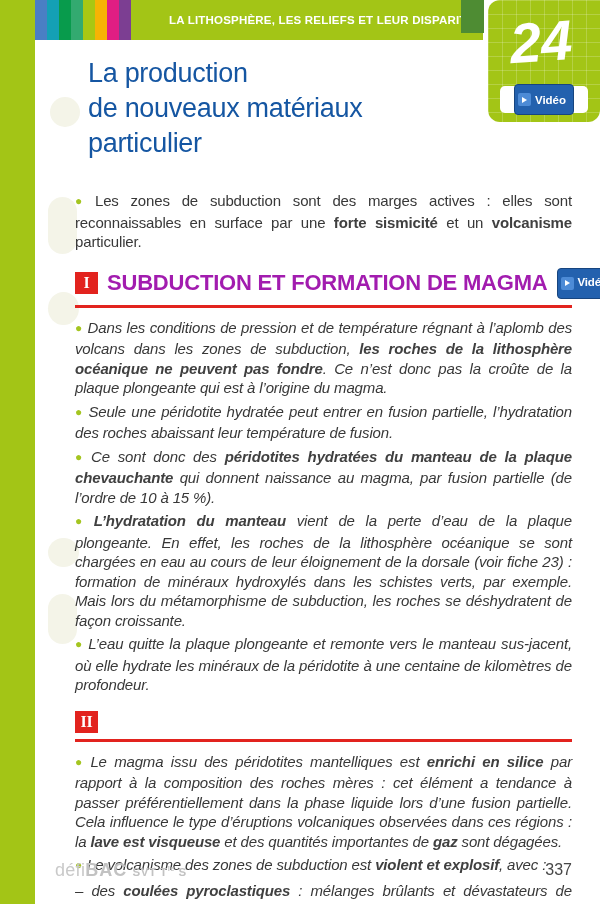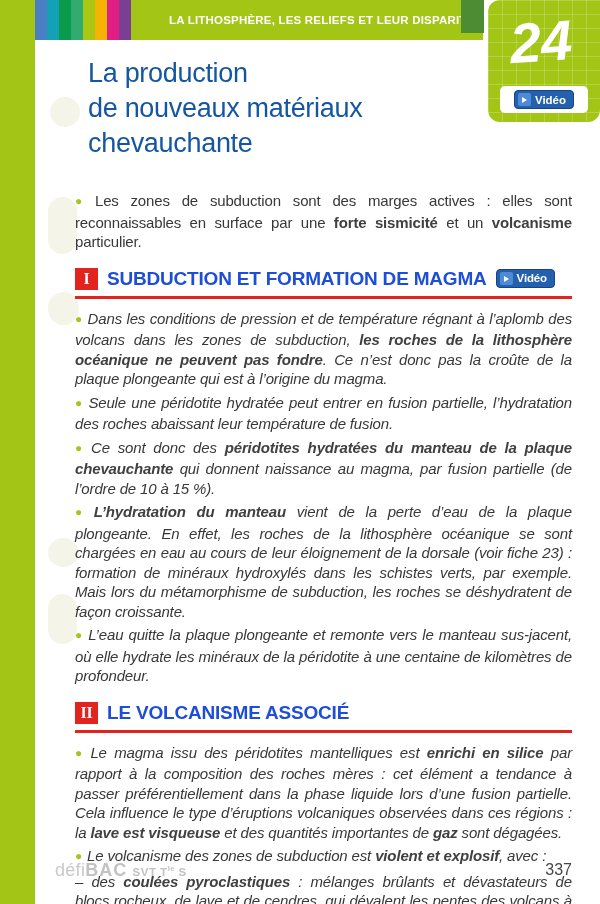--- a/index.html
+++ b/index.html
@@ -28,21 +28,21 @@
       repeating-linear-gradient(to right, rgba(255,255,255,0.20) 0 1px, transparent 1px 14px),
       repeating-linear-gradient(to bottom, rgba(255,255,255,0.20) 0 1px, transparent 1px 14px);
   }
   .chapter-num { position:absolute; left:0; right:6px; top:14px; text-align:center; color:#ffffff;
     font-size:56px; font-weight:800; font-style:italic; transform:rotate(-4deg); line-height:1; }
   .tab-video-pill { position:absolute; left:12px; top:86px; width:88px; height:27px; background:#ffffff; border-radius:5px;
     display:flex; align-items:center; justify-content:center; }
 
   
   .video-badge { display:inline-flex; align-items:center; background:#2361ae; border:1px solid #17457f;
-    border-radius:4px; padding:2px 7px 2px 3px; height:19px; cursor:pointer; }
+    border-radius:4px; padding:2px 7px 2px 3px; height:31px; cursor:pointer; }
   .play-ico { width:13px; height:13px; background:#4d8bd6; border-radius:2px; margin-right:4px;
     display:inline-flex; align-items:center; justify-content:center; }
   .play-ico::after { content:""; display:block; width:0; height:0; margin-left:1px;
     border-left:5px solid #ffffff; border-top:3.5px solid transparent; border-bottom:3.5px solid transparent; }
   .vlabel { color:#ffffff; font-size:11.5px; font-weight:bold; }
 
   
   .main-title { position:absolute; left:88px; top:56px; color:#1556a2; font-size:27px; font-weight:normal;
     line-height:35px; letter-spacing:-0.3px; }
 
@@ -50,21 +50,21 @@
   .content { position:absolute; left:75px; top:191px; width:497px; color:#383838; font-size:15px;
     line-height:19.5px; letter-spacing:-0.15px; }
   .para { text-align:justify; margin-bottom:4px; }
   .para b { color:#404040; }
   .bullet { color:#a4c520; font-size:12px; margin-right:5px; position:relative; top:-1px; }
 
   .sec-head { display:flex; align-items:center; gap:9px; border-bottom:3px solid #e2231e;
     padding-bottom:6px; margin:16px 0 10px 0; }
   .sec-num { width:23px; height:22px; background:#e2231e; color:#ffffff; font-family:"Liberation Serif", serif;
     font-weight:bold; font-size:16px; display:flex; align-items:center; justify-content:center; flex:0 0 auto; }
-  .sec-title { color:#1d4ed8; font-weight:bold; font-size:19px; letter-spacing:-0.2px; white-space:nowrap; }
+  .sec-title { color:#a21caf; font-weight:bold; font-size:22px; letter-spacing:-0.2px; white-space:nowrap; }
   .sec-paras { margin-bottom:6px;font-style:italic; }
 
   
   .footer { position:absolute; left:0; right:0; top:858px; height:30px; }
   .logo { position:absolute; left:55px; top:2px; color:#c9c9c9; font-size:18px; letter-spacing:0.3px; }
   .logo .bac { font-weight:bold; color:#c2c2c2; letter-spacing:1px;text-align:center; }
   .logo .series { font-size:11.5px; font-weight:bold; color:#c2c2c2; letter-spacing:0.5px;text-align:right; }
   .logo .series sup { font-size:7.5px; }
   .page-num { position:absolute; right:28px; top:3px; color:#474747; font-size:16px; }
 </style>
@@ -102,21 +102,21 @@
       <span class="video-badge">
         <span class="play-ico"></span>
         <span class="vlabel">Vidéo</span>
       </span>
     </div>
   </div>
 
   <div class="main-title">
     <div>La production</div>
     <div>de nouveaux matériaux</div>
-    <div>chevauchante</div>
+    <div>particulier</div>
   </div>
 
   <div class="content">
     <div>
         <div class="para"><span class="bullet">●</span>Les zones de subduction sont des marges actives&nbsp;: elles sont reconnaissables en surface par une <b>forte sismicité</b> et un <b>volcanisme</b> particulier.</div>
       </div>
     <div>
     <div>
       <div class="sec-head">
         <span class="sec-num">I</span>
@@ -131,21 +131,20 @@
             <div class="para"><span class="bullet">●</span>Seule une péridotite hydratée peut entrer en fusion partielle, l’hydratation des roches abaissant leur température de fusion.</div>
             <div class="para"><span class="bullet">●</span>Ce sont donc des <b>péridotites hydratées du manteau de la plaque chevauchante</b> qui donnent naissance au magma, par fusion partielle (de l’ordre de 10 à 15&nbsp;%).</div>
             <div class="para"><span class="bullet">●</span><b>L’hydratation du manteau</b> vient de la perte d’eau de la plaque plongeante. En effet, les roches de la lithosphère océanique se sont chargées en eau au cours de leur éloignement de la dorsale (voir fiche 23)&nbsp;: formation de minéraux hydroxylés dans les schistes verts, par exemple. Mais lors du métamorphisme de subduction, les roches se déshydratent de façon croissante.</div>
             <div class="para"><span class="bullet">●</span>L’eau quitte la plaque plongeante et remonte vers le manteau sus-jacent, où elle hydrate les minéraux de la péridotite à une centaine de kilomètres de profondeur.</div>
           </div>
     </div>
 
     <div>
       <div class="sec-head">
         <span class="sec-num">II</span>
-        <span class="sec-title">LE VOLCANISME ASSOCIÉ</span>
 
       </div>
       <div class="sec-paras">
             <div class="para"><span class="bullet">●</span>Le magma issu des péridotites mantelliques est <b>enrichi en silice</b> par rapport à la composition des roches mères&nbsp;: cet élément a tendance à passer préférentiellement dans la phase liquide lors d’une fusion partielle. Cela influence le type d’éruptions volcaniques observées dans ces régions&nbsp;: la <b>lave est visqueuse</b> et des quantités importantes de <b>gaz</b> sont dégagées.</div>
             <div class="para"><span class="bullet">●</span>Le volcanisme des zones de subduction est <b>violent et explosif</b>, avec&nbsp;:</div>
             <div class="para">– des <b>coulées pyroclastiques</b>&nbsp;: mélanges brûlants et dévastateurs de blocs rocheux, de lave et de cendres, qui dévalent les pentes des volcans à plusieurs centaines de km/h&nbsp;;</div>
           </div>
     </div>
   </div>
   </div>

